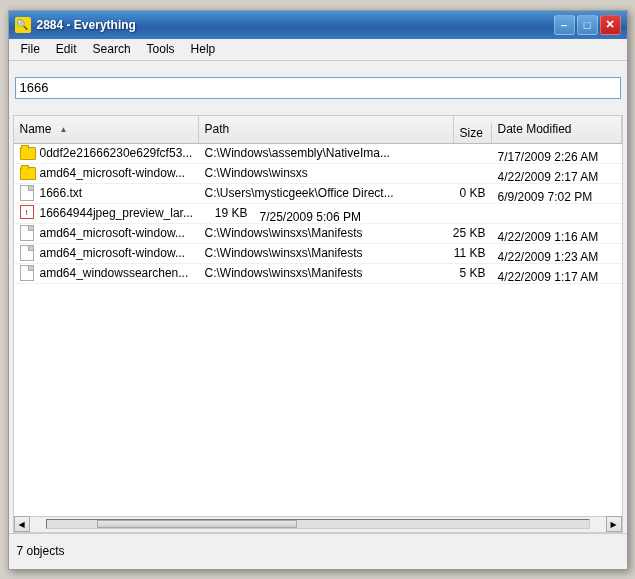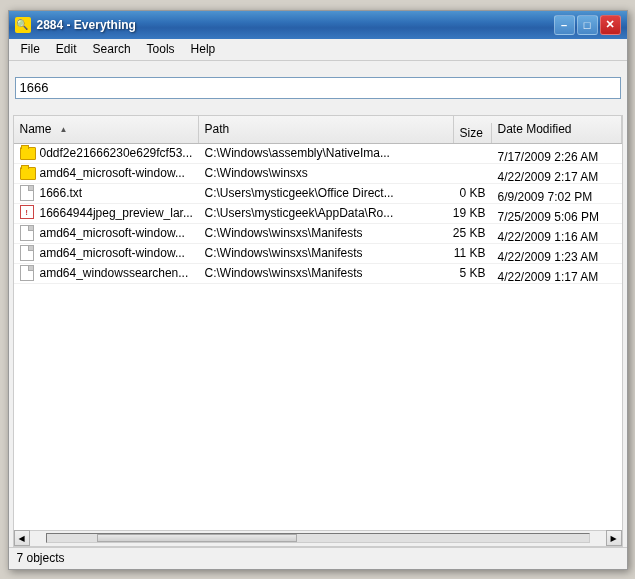--- a/index.html
+++ b/index.html
@@ -295,21 +295,21 @@
       display: flex;
       align-items: center;
       justify-content: center;
       font-size: 8px;
       cursor: pointer;
       flex-shrink: 0;
     }
 
     
     .statusbar {
-      height: 22px;
+      height: 36px;
       background: #f0f0f0;
       border-top: 1px solid #ccc;
       display: flex;
       align-items: center;
       padding: 0 8px;
       font-size: 12px;
       color: #000;
       flex-shrink: 0;
     }
   </style>
@@ -394,21 +394,20 @@
     <div class="file-cell size">0 KB</div>
     <div class="file-cell date">6/9/2009 7:02 PM</div>
   </div>
         <div class="file-row">
     <div class="file-cell name">
       <span class="file-icon">
               <div class="icon-img" style="color:#cc4444;font-weight:bold;">!</div>
             </span>
       <span>16664944jpeg_preview_lar...</span>
     </div>
-    <div class="file-cell path">C:\Users\mysticgeek\AppData\Ro...</div>
     <div class="file-cell size">19 KB</div>
     <div class="file-cell date">7/25/2009 5:06 PM</div>
   </div>
         <div class="file-row">
     <div class="file-cell name">
       <span class="file-icon">
               <div class="icon-txt"></div>
             </span>
       <span>amd64_microsoft-window...</span>
     </div>

